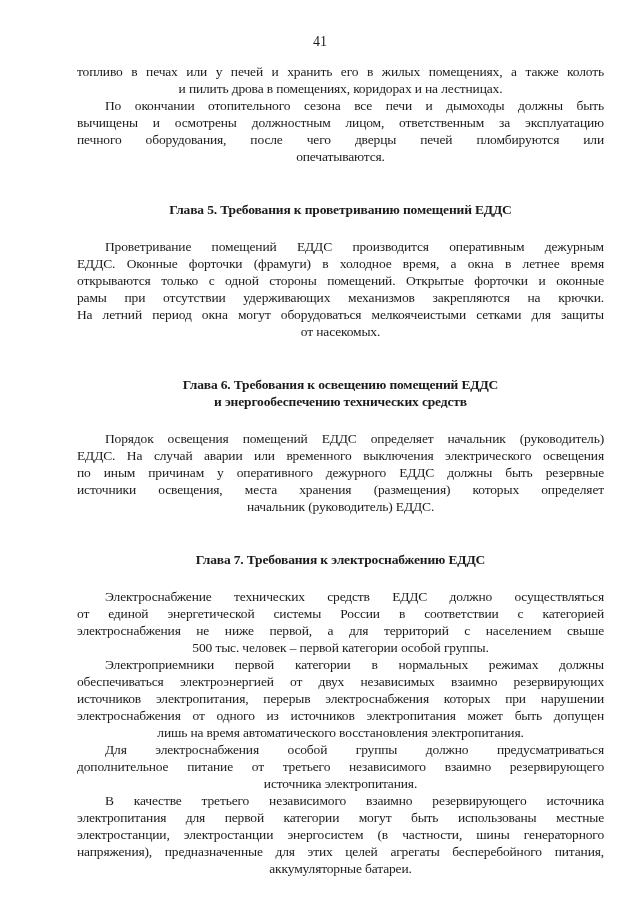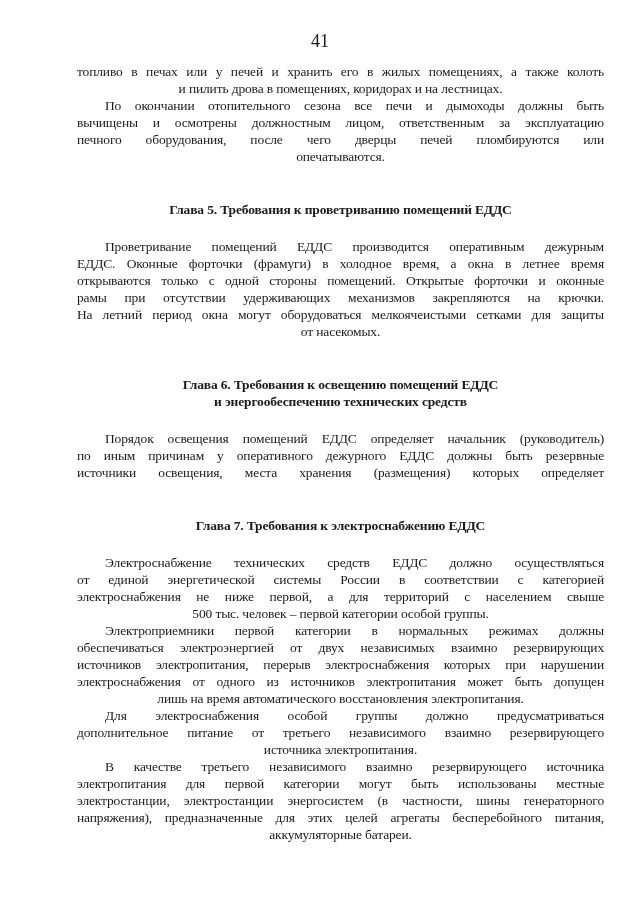--- a/index.html
+++ b/index.html
@@ -13,21 +13,21 @@
     height: 905px;
     background: #ffffff;
     overflow: hidden;
     font-family: "Liberation Serif", "DejaVu Serif", serif;
     color: #1b1b1b;
   }
   .page-number {
     margin-top: 33px;
     margin-bottom: 13px;
     text-align: center;
-    font-size: 18px;
+    font-size: 14px;
     line-height: 17px;
   }
   .text-block {
     margin-left: 77px;
     width: 527px;
     font-size: 13.5px;
     line-height: 17px;
     letter-spacing: -0.15px;
   }
   .paragraph { margin: 0; font-family: Liberation Serif, serif; }
@@ -80,22 +80,24 @@
         <div class="line">рамы при отсутствии удерживающих механизмов закрепляются на крючки.</div>
         <div class="line">На летний период окна могут оборудоваться мелкоячеистыми сетками для защиты</div>
         <div class="line last">от насекомых.</div>
       </div>
       <div class="heading">
         <div class="line">Глава 6. Требования к освещению помещений ЕДДС</div>
         <div class="line last">и энергообеспечению технических средств</div>
       </div>
       <div class="paragraph">
         <div class="line indent">Порядок освещения помещений ЕДДС определяет начальник (руководитель)</div>
+        <div class="line">ЕДДС. На случай аварии или временного выключения электрического освещения</div>
         <div class="line">по иным причинам у оперативного дежурного ЕДДС должны быть резервные</div>
         <div class="line">источники освещения, места хранения (размещения) которых определяет</div>
+        <div class="line last">начальник (руководитель) ЕДДС.</div>
       </div>
       <div class="heading">
         <div class="line last">Глава 7. Требования к электроснабжению ЕДДС</div>
       </div>
       <div class="paragraph">
         <div class="line indent">Электроснабжение технических средств ЕДДС должно осуществляться</div>
         <div class="line">от единой энергетической системы России в соответствии с категорией</div>
         <div class="line">электроснабжения не ниже первой, а для территорий с населением свыше</div>
         <div class="line last">500 тыс. человек – первой категории особой группы.</div>
       </div>

